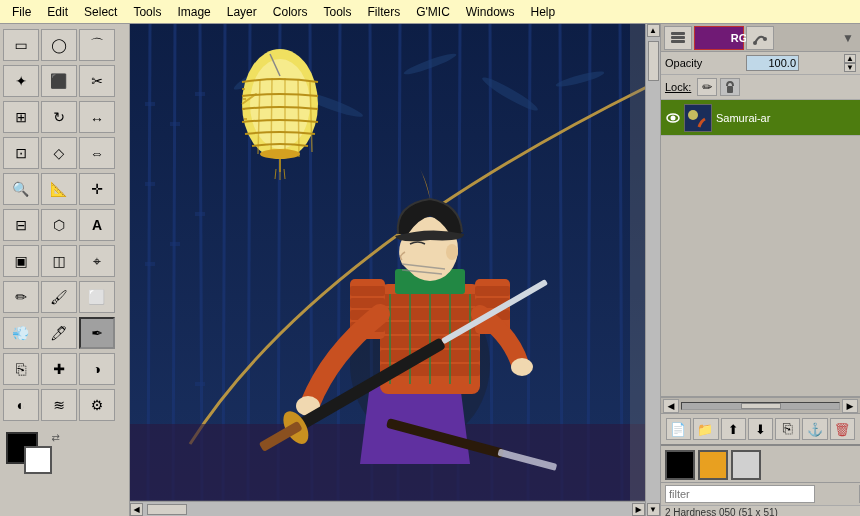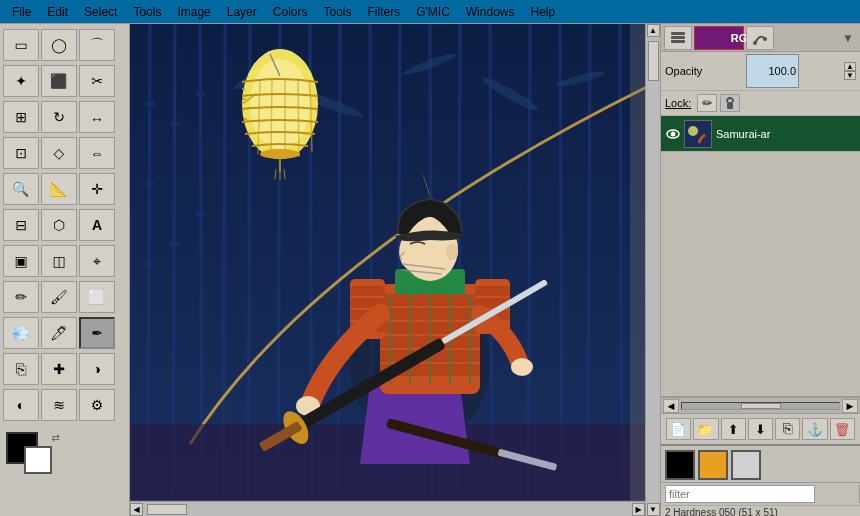--- a/index.html
+++ b/index.html
@@ -1,21 +1,21 @@
 <!DOCTYPE html>
 <html><head>
   <meta charset="utf-8">
   <style>
     * { margin: 0; padding: 0; box-sizing: border-box; }
     body { width: 860px; height: 516px; overflow: hidden; background: #b0b0b0; font-family: sans-serif; font-size: 12px; }
 
     
     #menubar {
       display: flex; align-items: center;
-      background: #0369a1; height: 24px;
+      background: #fef9c3; height: 24px;
       border-bottom: 1px solid #999;
       padding: 0 4px;
     }
     .menu-item {
       padding: 2px 8px; cursor: pointer; font-size: 12px;
     }
 
     
     #main {
       display: flex; height: calc(516px - 24px);
@@ -114,21 +114,21 @@
     }
 
     
     .opacity-row {
       display: flex; align-items: center; padding: 2px 4px;
       border-bottom: 1px solid #aaa;
       gap: 44px;
     }
     .opacity-label { font-size: 11px; flex: 1; }
     .opacity-input {
-      width: 90px; height: 34px;
+      width: 90px; height: 16px;
       background: #c0d8e8;
       border: 1px solid #888;
       text-align: right;
       font-size: 11px; padding-right: 2px;
       display: flex; align-items: center; justify-content: flex-end;
     }
     .opacity-arrows {
       display: flex; flex-direction: column;
       margin-left: 1px;
     }
@@ -157,21 +157,21 @@
     #layer-list {
       flex: 1; background: #c0bcb4;
       overflow-y: auto; border-bottom: 1px solid #999;
     }
     .layer-item {
       display: flex; align-items: center;
       padding: 3px 4px; height: 36px;
       border-bottom: 1px solid #aaa;
       cursor: pointer;
     }
-    .layer-item.selected { background: #14532d; }
+    .layer-item.selected { background: #4d7c0f; }
     .layer-vis {
       width: 16px; height: 16px;
       display: flex; align-items: center; justify-content: center;
       font-size: 12px; margin-right: 3px;
     }
     .layer-thumb {
       width: 28px; height: 28px;
       background: #888; margin-right: 4px;
       border: 1px solid #666;
       overflow: hidden;

